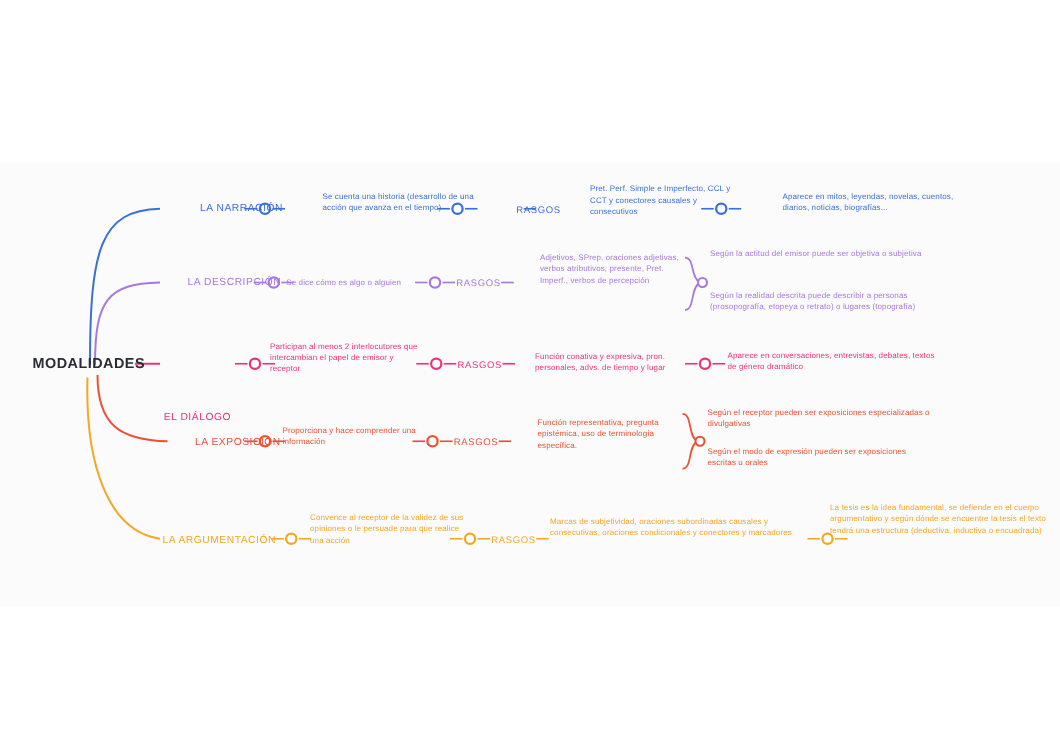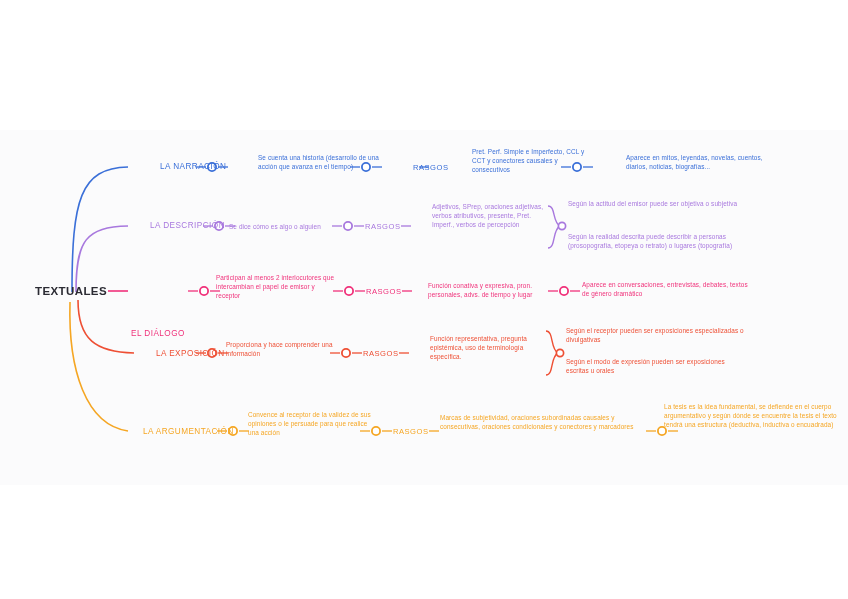--- a/index.html
+++ b/index.html
@@ -122,21 +122,21 @@
     <line x1="360" y1="431" x2="370" y2="431" stroke="#f5a623" stroke-width="1.3"></line>
     <circle cx="376" cy="431" r="4.1" fill="#ffffff" stroke="#f5a623" stroke-width="1.8"></circle>
     <line x1="382" y1="431" x2="392" y2="431" stroke="#f5a623" stroke-width="1.3"></line>
     <line x1="429" y1="431" x2="439" y2="431" stroke="#f5a623" stroke-width="1.3"></line>
     <line x1="646" y1="431" x2="656" y2="431" stroke="#f5a623" stroke-width="1.3"></line>
     <circle cx="662" cy="431" r="4.1" fill="#ffffff" stroke="#f5a623" stroke-width="1.8"></circle>
     <line x1="668" y1="431" x2="678" y2="431" stroke="#f5a623" stroke-width="1.3"></line>
   </svg>
 
   <div class="center-title" style="left:6px;top:283px;">
-    <div>TEXTUALES</div>
+    <div>MODALIDADES</div>
   </div>
 
   <div class="mod-label c-narr" style="left:130px;top:162px;">LA NARRACIÓN</div>
   <div class="desc c-narr" style="left:228px;top:153px;width:124px;">Se cuenta una historia (desarrollo de
 una acción que avanza en el tiempo)</div>
   <div class="rasgos-label c-narr" style="left:383px;top:163px;">RASGOS</div>
   <div class="desc c-narr" style="left:442px;top:147px;width:120px;">Pret. Perf. Simple e Imperfecto,
 CCL y CCT y conectores causales
 y consecutivos</div>
   <div class="desc c-narr" style="left:596px;top:153px;width:150px;">Aparece en mitos, leyendas, novelas,
@@ -169,21 +169,21 @@
 una información</div>
   <div class="rasgos-label c-expo" style="left:363px;top:349px;">RASGOS</div>
   <div class="desc c-expo" style="left:430px;top:334px;width:118px;">Función representativa, pregunta
 epistémica, uso de terminología
 específica.</div>
   <div class="desc c-expo" style="left:566px;top:326px;width:180px;">Según el receptor pueden ser exposiciones
 especializadas o divulgativas</div>
   <div class="desc c-expo" style="left:566px;top:357px;width:178px;">Según el modo de expresión pueden
 ser exposiciones escritas u orales</div>
 
-  <div class="mod-label c-argu" style="left:143px;top:427px;">LA ARGUMENTACIÓN</div>
+  <div class="mod-label c-argu" style="left:130px;top:427px;">LA ARGUMENTACIÓN</div>
   <div class="desc c-argu" style="left:248px;top:410px;width:126px;">Convence al receptor de  la validez
 de sus opiniones o le persuade
 para que realice una acción</div>
   <div class="rasgos-label c-argu" style="left:393px;top:427px;">RASGOS</div>
   <div class="desc c-argu" style="left:440px;top:413px;width:210px;">Marcas de subjetividad, oraciones subordinadas
 causales y consecutivas, oraciones condicionales
 y conectores y marcadores</div>
   <div class="desc c-argu" style="left:664px;top:402px;width:176px;">La tesis es la idea fundamental, se
 defiende en el cuerpo argumentativo y
 según dónde se encuentre la tesis el texto

